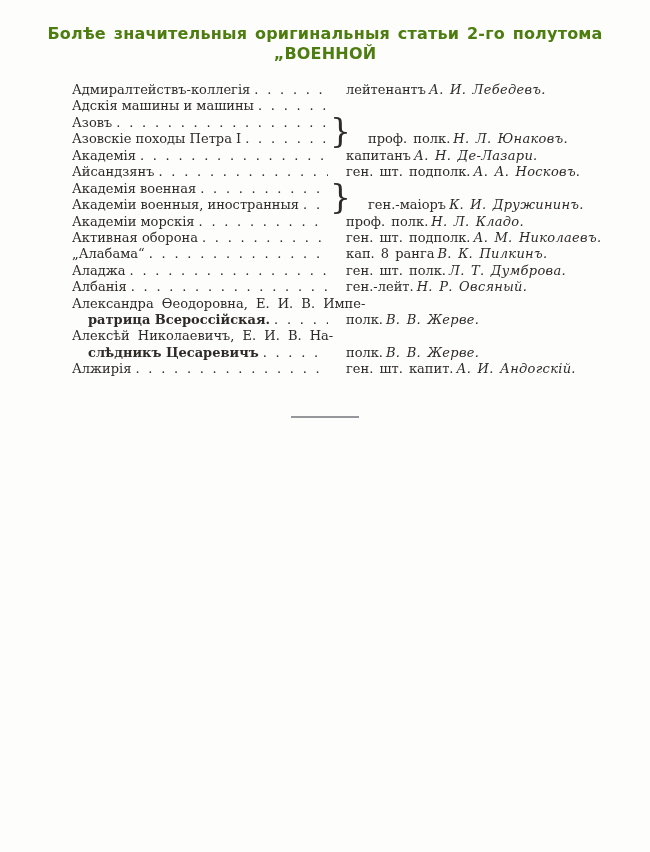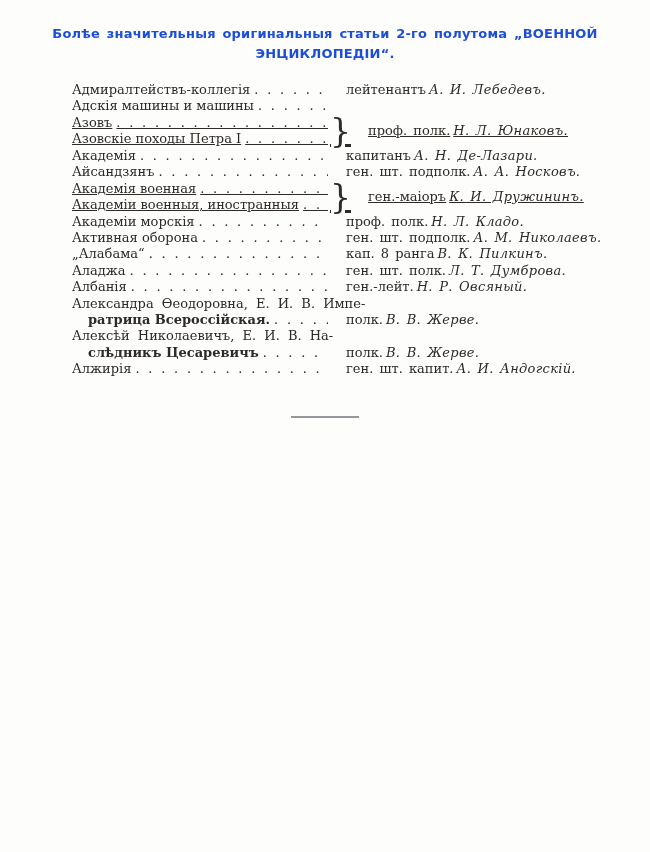--- a/index.html
+++ b/index.html
@@ -10,23 +10,23 @@
     overflow:hidden;
     font-family:"DejaVu Serif", serif;
     color:#2d2a27;
   }
   .title {
     margin:24px auto 0;
     width:560px;
     text-align:center;
     font-family:"DejaVu Sans", sans-serif;
     font-weight:bold;
-    font-size:13px;
+    font-size:16px;
     line-height:20px;
-    color:#1d4ed8;
+    color:#4d7c0f;
     letter-spacing:0.2px;
     word-spacing:2px;
   }
   .list {
     margin:18px 0 0 72px;
     width:470px;
     font-size:13px;
     line-height:16.4px;
   }
   .row { display:flex; align-items:baseline; }
@@ -38,21 +38,21 @@
   .term.indent { padding-left:16px;font-weight:bold; }
   .line1 .term { word-spacing:4px; }
   .leader {
     flex:1 1 auto; overflow:hidden; white-space:nowrap;
     letter-spacing:2.3px;
     margin:0 2px 0 4px;
     color:#2d2a27;
   }
   .author { flex:none; white-space:nowrap; word-spacing:2px; margin-left:16px; }
   .name { font-style:italic; margin-left:3px; letter-spacing:0.3px; }
-  .brace-row { align-items:center;text-decoration:underline; }
+  .brace-row { align-items:flex-end; }
   .brace-terms { flex:none; width:258px; }
   .brace-terms .termline { width:100%; }
   .brace {
     flex:none;
     font-size:33px;
     line-height:1;
     font-weight:400;
     margin-right:1px;
     transform:translateY(-1px);
   }
@@ -62,21 +62,20 @@
     margin:38px auto 0;
   }
 </style>
 </head>
 <body>
 
 <div class="page">
 
   <div class="title">
     <div>Болѣе значительныя оригинальныя статьи 2-го полутома „ВОЕННОЙ</div>
-    <div>ЭНЦИКЛОПЕДІИ“.</div>
   </div>
 
   <div class="list">
       <div class="row">
         <span class="termline">
           <span class="term">Адмиралтействъ-коллегія</span>
           <span class="leader">. . . . . . . . . . . . . . . . . . . . . . . . . . . . . . . . . . . . . . . . . . . . . . . . . . . . . . . . . . . . </span>
         </span>
         <span class="author"><span class="rank">лейтенантъ</span><span class="name">А. И. Лебедевъ.</span></span>
       </div>

